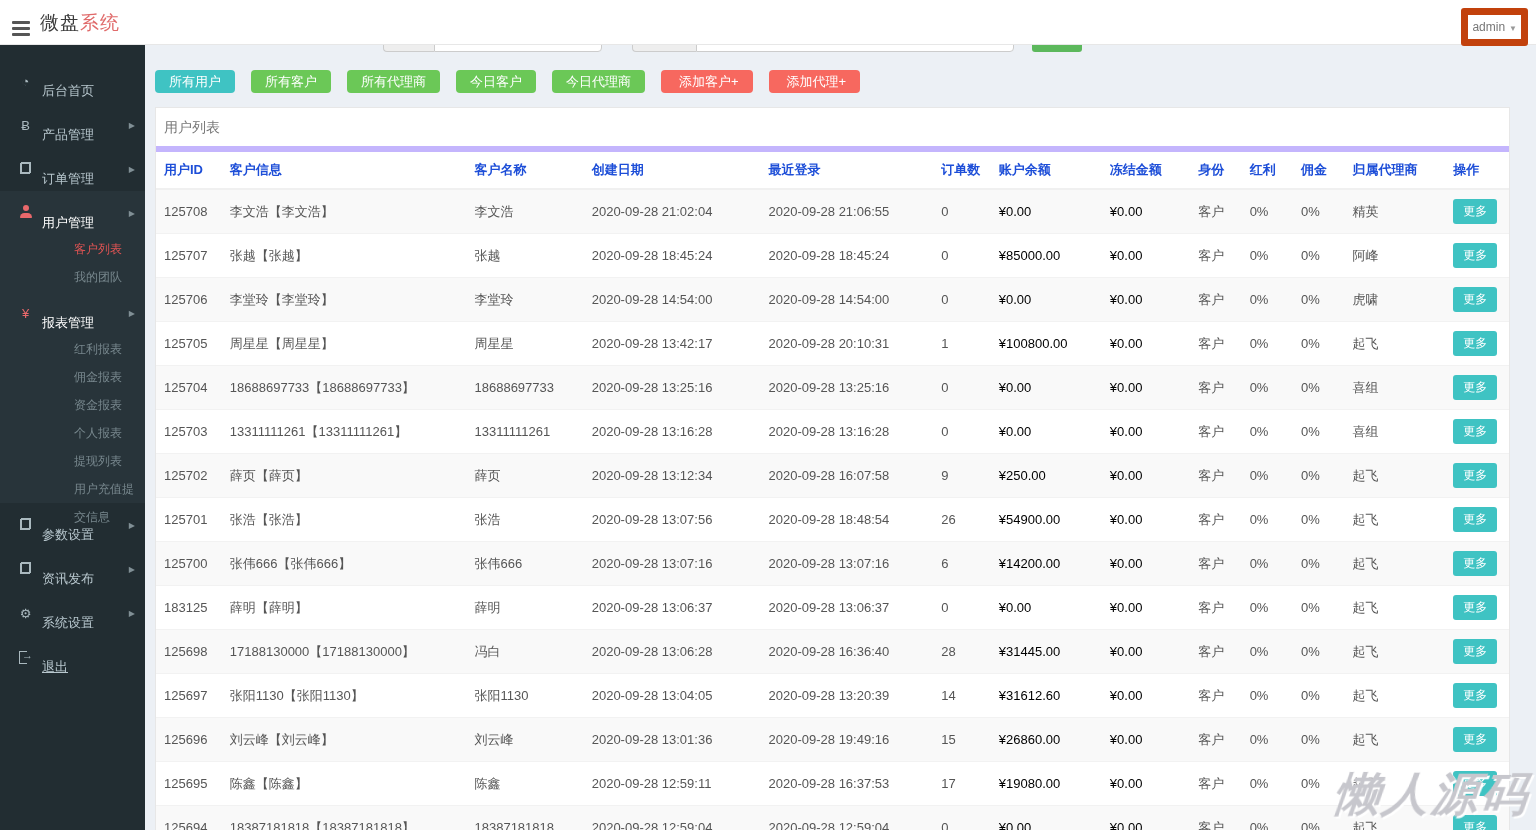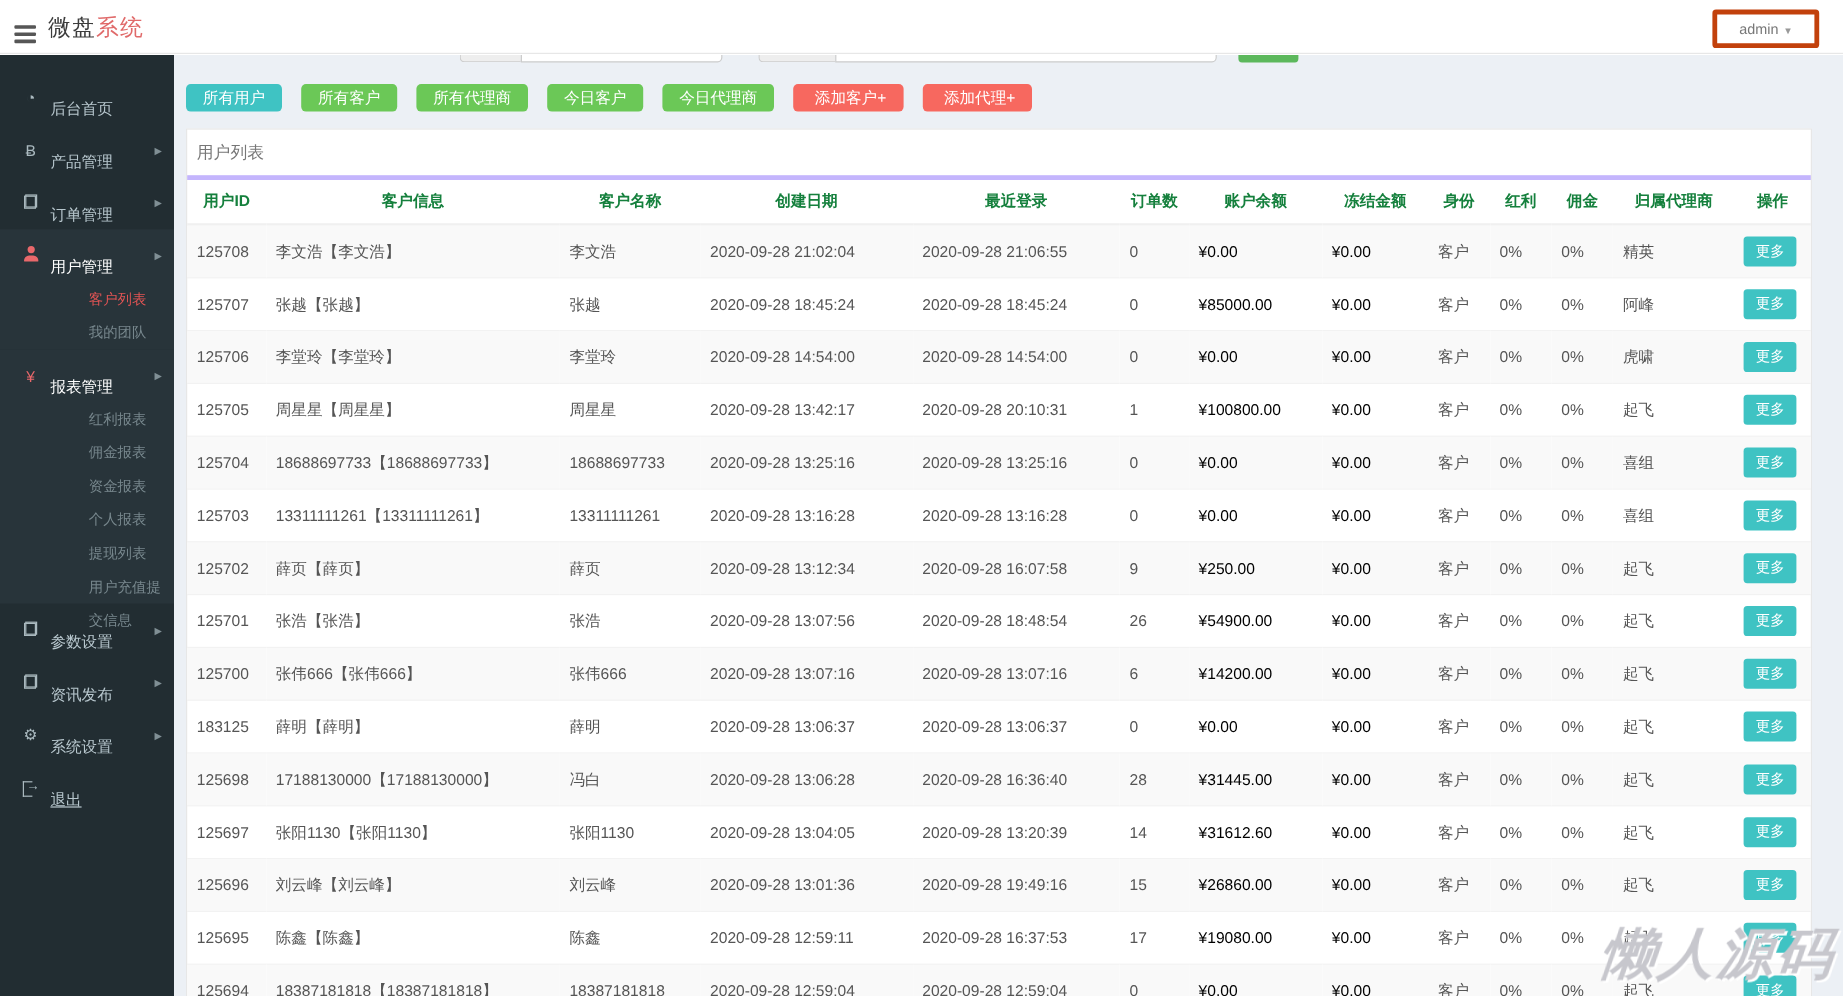--- a/index.html
+++ b/index.html
@@ -6,21 +6,21 @@
   html,body { width:1536px; height:830px; overflow:hidden; }
   body { font-family:"Liberation Sans","DejaVu Sans",sans-serif; background:#ecf0f5; color:#555; font-size:13px; }
 
   
   .navbar { position:fixed; top:0; left:0; right:0; height:45px; background:#fff; border-bottom:1px solid #e7e7e7; z-index:20; }
   .hamburger { position:absolute; left:12px; top:14px; width:20px; height:16px; cursor:pointer; background:none; border:none; }
   .hamburger i { display:block; width:18px; height:3px; background:#565656; border-radius:1px; box-shadow:0 6px 0 #565656, 0 12px 0 #565656; }
   .logo { position:absolute; left:40px; top:10px; font-size:19px; letter-spacing:1px; }
   .logo .lp { color:#3c3c3c; }
   .logo .la { color:#e06a6a; }
-  .user-menu { position:absolute; right:20px; top:8px; background:#fff; border:4px solid #c2410c; border-radius:3px; padding:5px 18px; font-size:12px; color:#777; cursor:pointer; }
+  .user-menu { position:absolute; right:8px; top:8px; background:#fff; border:7px solid #c2410c; border-radius:3px; padding:5px 4px; font-size:12px; color:#777; cursor:pointer; }
   .user-menu .caret { font-size:8px; color:#999; margin-left:4px; }
 
   
   .sidebar { position:fixed; top:45px; left:0; bottom:0; width:145px; background:#222d32; z-index:15; }
   .menu { padding-top:14px; }
   .menu-item { display:flex; align-items:center; height:44px; padding:0 10px 0 18px; color:#b8c7ce; cursor:pointer; position:relative; }
   .menu-item .mi-label { flex:1; margin-left:9px; font-size:13px;margin-top:19px; }
   .menu-item .arrow { font-size:8px; color:#808f95; }
   .menu-group { background:#28343a; }
   .menu-group .menu-item.parent .mi-label { color:#fff; }
@@ -53,24 +53,24 @@
   .gap { width:30px; }
   .btn-search { margin-left:18px; background:#5cb85c; color:#fff; border:none; border-radius:3px; padding:0 12px; height:30px; font-size:13px; cursor:pointer; font-family:inherit; }
 
   .actions-row { display:flex; margin-bottom:14px; }
   .btn-action { border:none; border-radius:4px; color:#fff; font-size:13px; padding:0 14px; height:23px; margin-right:16px; cursor:pointer; font-family:inherit; }
   .btn-action.teal { background:#3fc3c3; }
   .btn-action.green { background:#6bc857; }
   .btn-action.red { background:#f7685f;padding-left:18px; }
 
   .panel { background:#fff; border:1px solid #e7e7e7; }
-  .panel-title { padding:11px 8px 9px; font-size:14px; color:#777; border-bottom:4px solid #c4b5fd; }
+  .panel-title { padding:11px 8px 9px; font-size:14px; color:#777; border-bottom:6px solid #c4b5fd; }
   table { width:100%; border-collapse:collapse; table-layout:fixed; }
   th, td { text-align:left; padding:9px 8px; font-size:13px; color:#555; overflow:hidden; white-space:nowrap; }
-  thead th { font-weight:700; color:#15803d; border-bottom:2px solid #f0f0f0;text-align:center; }
+  thead th { font-weight:700; color:#1d4ed8; border-bottom:2px solid #f0f0f0; }
   tbody td { border-top:1px solid #f2f2f2; }
   tbody tr:nth-child(odd) { background:#f9f9f9; }
   td.money { color:#000000; }
   .btn-more { background:#3fc3c3; color:#fff; border:none; border-radius:3px; font-size:12px; padding:4px 10px; cursor:pointer; font-family:inherit; }
   col.c1{width:64px} col.c2{width:238px} col.c3{width:114px} col.c4{width:172px} col.c5{width:168px}
   col.c6{width:56px} col.c7{width:108px} col.c8{width:86px} col.c9{width:50px} col.c10{width:50px}
   col.c11{width:50px} col.c12{width:98px} col.c13{width:62px}
 
   .watermark { position:fixed; right:6px; bottom:4px; font-size:46px; font-weight:900; font-style:italic; color:#c7c7cd; letter-spacing:3px; transform:skewX(-6deg); text-shadow:2px 2px 0 #fff; z-index:30; pointer-events:none; }
 </style>

